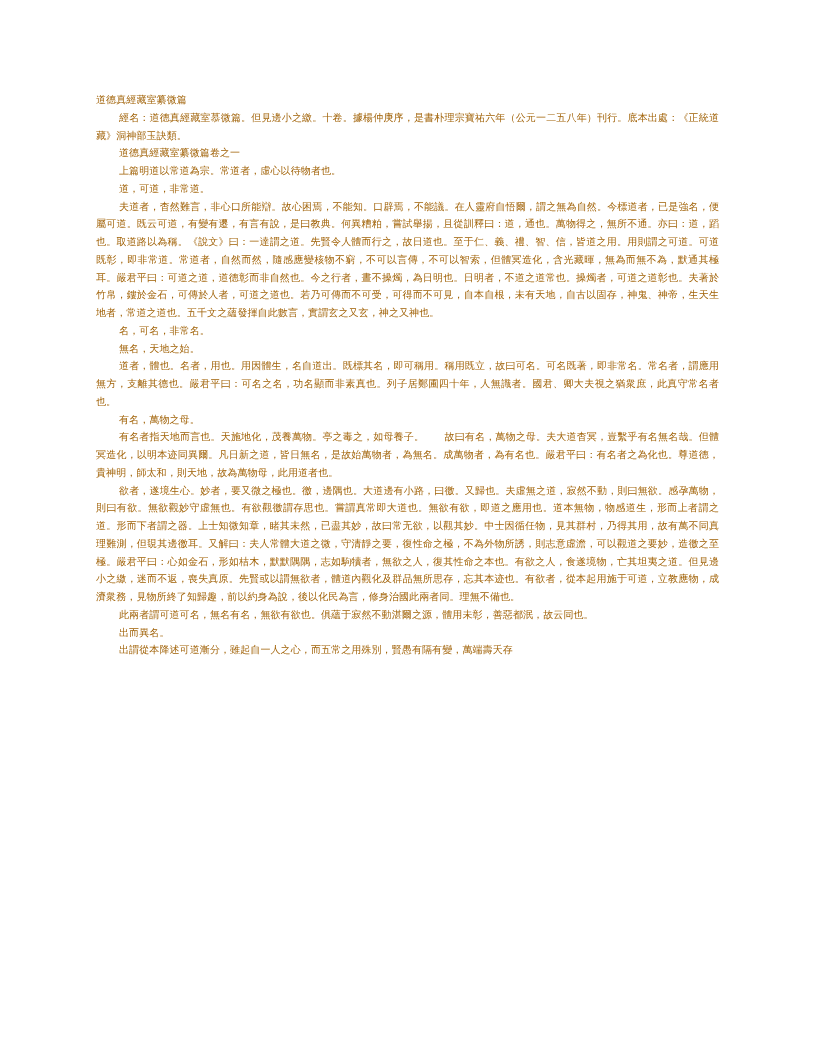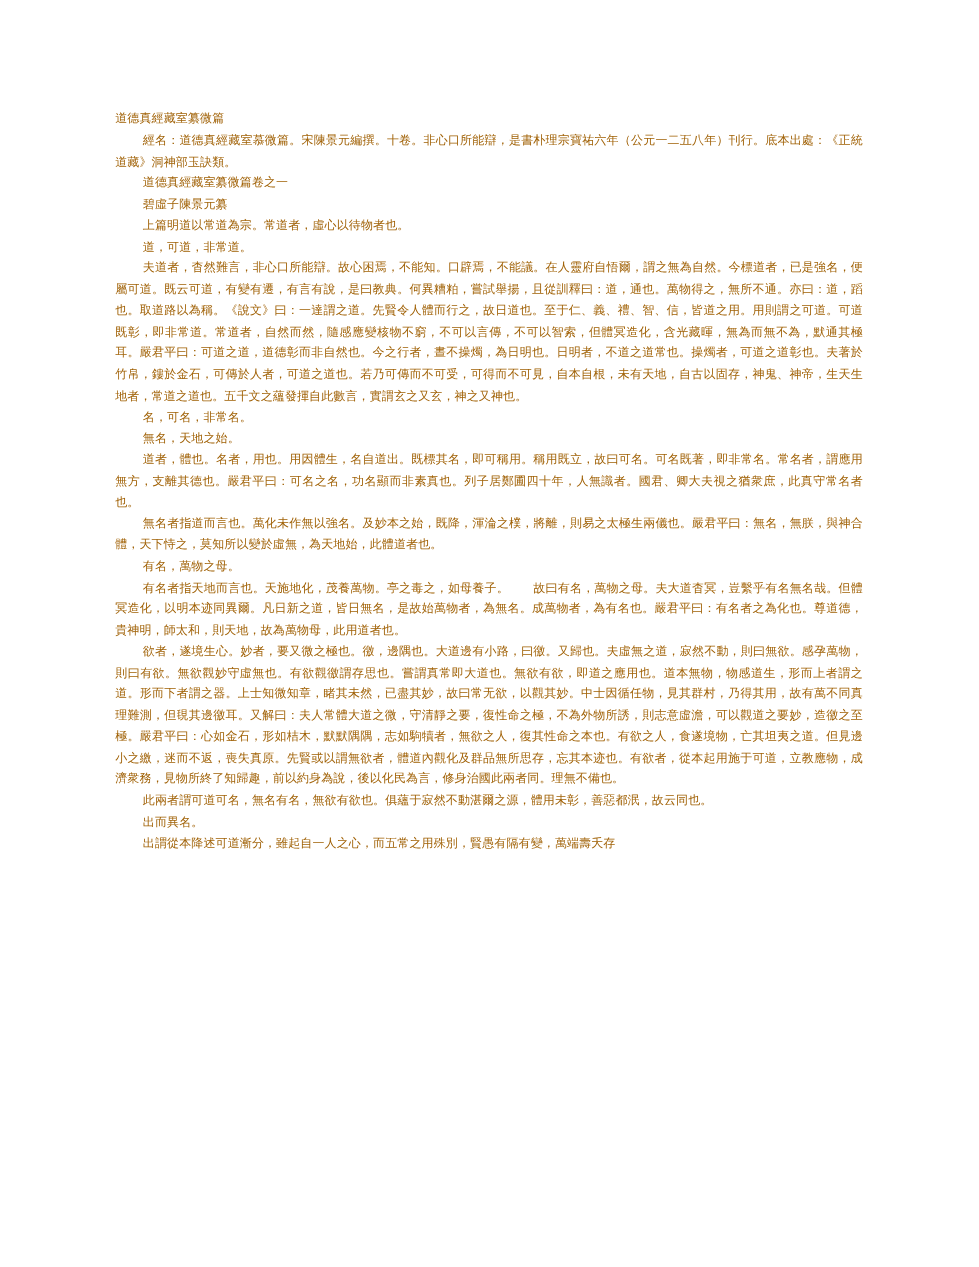--- a/index.html
+++ b/index.html
@@ -34,29 +34,27 @@
   }
   .doc-page p.title {
     text-indent: 0;
   }
 </style>
 </head>
 <body>
 
 <div class="doc-page">
   <p class="title">道德真經藏室纂微篇</p>
-  <p>經名：道德真經藏室慕微篇。宋陳景元編撰。十卷。非心口所能辯，是書朴理宗寶祐六年（公元一二五八年）刊行。底本出處：《正統道藏》洞神部玉訣類。</p>
+  <p>經名：道德真經藏室慕微篇。但見邊小之繳。十卷。據楊仲庚序，是書朴理宗寶祐六年（公元一二五八年）刊行。底本出處：《正統道藏》洞神部玉訣類。</p>
   <p>道德真經藏室纂微篇卷之一</p>
-  <p>碧虛子陳景元纂</p>
   <p>上篇明道以常道為宗。常道者，虛心以待物者也。</p>
   <p>道，可道，非常道。</p>
   <p>夫道者，杳然難言，非心口所能辯。故心困焉，不能知。口辟焉，不能議。在人靈府自悟爾，謂之無為自然。今標道者，已是強名，便屬可道。既云可道，有變有遷，有言有說，是曰教典。何異糟粕，嘗試舉揚，且從訓釋曰：道，通也。萬物得之，無所不通。亦曰：道，蹈也。取道路以為稱。《說文》曰：一達謂之道。先賢令人體而行之，故日道也。至于仁、義、禮、智、信，皆道之用。用則謂之可道。可道既彰，即非常道。常道者，自然而然，隨感應變核物不窮，不可以言傳，不可以智索，但體冥造化，含光藏暉，無為而無不為，默通其極耳。嚴君平曰：可道之道，道德彰而非自然也。今之行者，晝不操燭，為日明也。日明者，不道之道常也。操燭者，可道之道彰也。夫著於竹帛，鏤於金石，可傳於人者，可道之道也。若乃可傳而不可受，可得而不可見，自本自根，未有天地，自古以固存，神鬼、神帝，生天生地者，常道之道也。五千文之蘊發揮自此數言，實謂玄之又玄，神之又神也。</p>
   <p>名，可名，非常名。</p>
   <p>無名，天地之始。</p>
   <p>道者，體也。名者，用也。用因體生，名自道出。既標其名，即可稱用。稱用既立，故曰可名。可名既著，即非常名。常名者，謂應用無方，支離其德也。嚴君平曰：可名之名，功名顯而非素真也。列子居鄭圃四十年，人無識者。國君、卿大夫視之猶衆庶，此真守常名者也。</p>
-  <p>無名者指道而言也。萬化未作無以強名。及妙本之始，既降，渾淪之樸，將離，則易之太極生兩儀也。嚴君平曰：無名，無朕，與神合體，天下恃之，莫知所以變於虛無，為天地始，此體道者也。</p>
   <p>有名，萬物之母。</p>
   <p>有名者指天地而言也。天施地化，茂養萬物。亭之毒之，如母養子。　　故曰有名，萬物之母。夫大道杳冥，豈繫乎有名無名哉。但體冥造化，以明本迹同異爾。凡日新之道，皆日無名，是故始萬物者，為無名。成萬物者，為有名也。嚴君平曰：有名者之為化也。尊道德，貴神明，師太和，則天地，故為萬物母，此用道者也。</p>
   <p>欲者，遂境生心。妙者，要又微之極也。徼，邊隅也。大道邊有小路，曰徼。又歸也。夫虛無之道，寂然不動，則曰無欲。感孕萬物，則曰有欲。無欲觀妙守虛無也。有欲觀徼謂存思也。嘗謂真常即大道也。無欲有欲，即道之應用也。道本無物，物感道生，形而上者謂之道。形而下者謂之器。上士知微知章，睹其未然，已盡其妙，故曰常无欲，以觀其妙。中士因循任物，見其群村，乃得其用，故有萬不同真理難測，但覒其邊徼耳。又解曰：夫人常體大道之微，守清靜之要，復性命之極，不為外物所誘，則志意虛澹，可以觀道之要妙，造徼之至極。嚴君平曰：心如金石，形如桔木，默默隅隅，志如駒犢者，無欲之人，復其性命之本也。有欲之人，食遂境物，亡其坦夷之道。但見邊小之繳，迷而不返，喪失真原。先賢或以謂無欲者，體道內觀化及群品無所思存，忘其本迹也。有欲者，從本起用施于可道，立教應物，成濟衆務，見物所終了知歸趣，前以約身為說，後以化民為言，修身治國此兩者同。理無不備也。</p>
   <p>此兩者謂可道可名，無名有名，無欲有欲也。俱蘊于寂然不動湛爾之源，體用未彰，善惡都泯，故云同也。</p>
   <p>出而異名。</p>
   <p>出謂從本降述可道漸分，雖起自一人之心，而五常之用殊別，賢愚有隔有變，萬端壽夭存</p>
 </div>
 
 </body></html>

